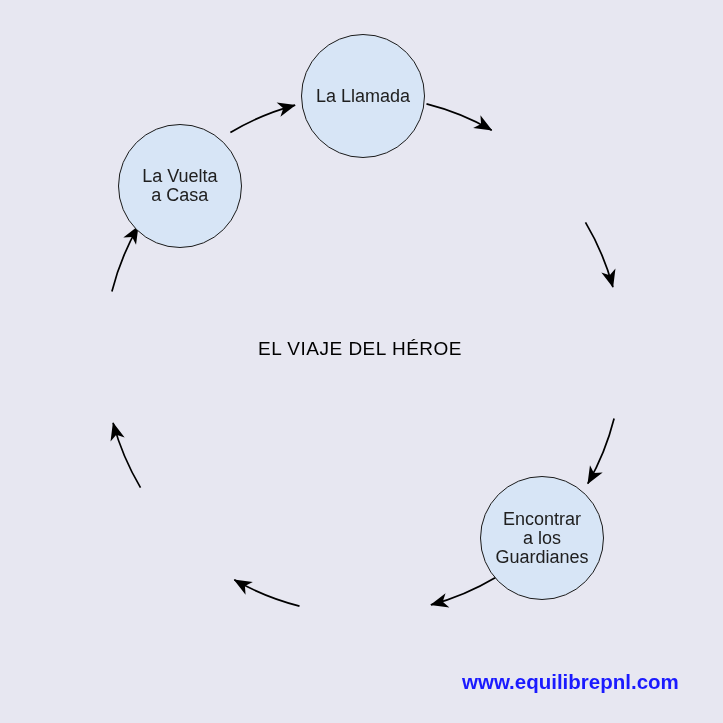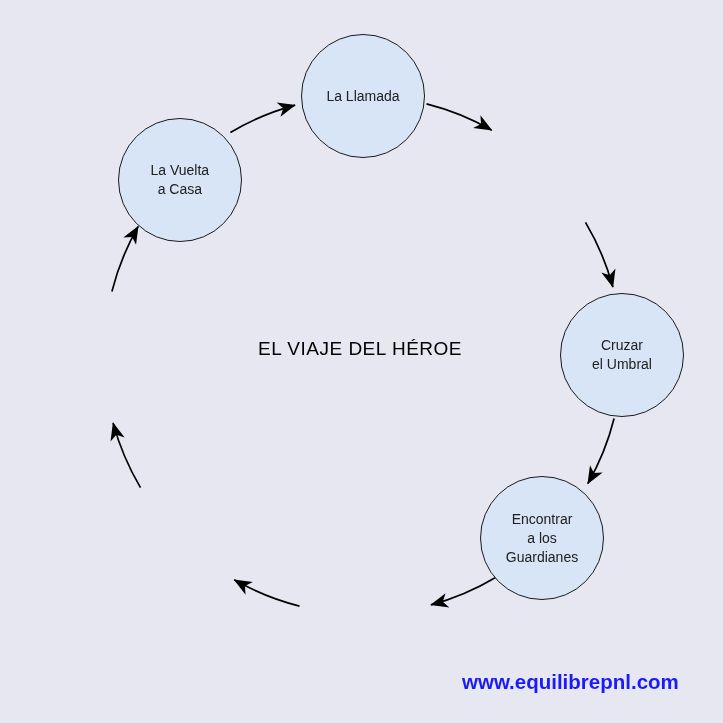--- a/index.html
+++ b/index.html
@@ -18,21 +18,21 @@
   }
   .node{
     position:absolute;
     box-sizing:border-box;
     border-radius:50%;
     background:var(--node-fill,#d7e5f6);
     border:1.6px solid var(--node-stroke,#1b1b1b);
     display:flex;align-items:center;justify-content:center;
     text-align:center;
     white-space:pre-line;
-    font-size:14px;line-height:19px;
+    font-size:18px;line-height:19px;
     color:var(--node-text,#202020);
   }
   .title{
     position:absolute;
     transform:translate(-50%,-50%);
     font-size:19px;
     letter-spacing:0.5px;
     color:var(--title-color,#000);
     white-space:nowrap;
   }
@@ -60,20 +60,18 @@
       <path d="M614.1,418.5 A259,259 0 0 1 587.8,483.7" fill="none" stroke="#000000" stroke-width="1.7" marker-end="url(#ah)"></path>
       <path d="M495.6,577.5 A259,259 0 0 1 430.9,604.9" fill="none" stroke="#000000" stroke-width="1.7" marker-end="url(#ah)"></path>
       <path d="M299.5,606.1 A259,259 0 0 1 234.3,579.8" fill="none" stroke="#000000" stroke-width="1.7" marker-end="url(#ah)"></path>
       <path d="M140.5,487.6 A259,259 0 0 1 113.1,422.9" fill="none" stroke="#000000" stroke-width="1.7" marker-end="url(#ah)"></path>
       <path d="M111.9,291.5 A259,259 0 0 1 138.2,226.3" fill="none" stroke="#000000" stroke-width="1.7" marker-end="url(#ah)"></path>
       <path d="M230.4,132.5 A259,259 0 0 1 295.1,105.1" fill="none" stroke="#000000" stroke-width="1.7" marker-end="url(#ah)"></path>
     </svg>
   <div class="title" style="left: 360px; top: 349px;">EL VIAJE DEL HÉROE</div>
   <div class="website" style="left: 433px; top: 670px;">www.equilibrepnl.com</div>
 <div class="node" style="left: 301px; top: 34px; height: 124px; width: 124px;">La Llamada</div>
-    <div class="node" style="left: 560px; top: 293px; height: 124px; width: 124px;">Cruzar
-el Umbral</div>
     <div class="node" style="left: 480px; top: 476.141px; height: 124px; width: 124px;">Encontrar
 a los
 Guardianes</div>
-    <div class="node" style="left: 117.859px; top: 118px; height: 124px; width: 124px;">La Vuelta
+    <div class="node" style="left: 117.859px; top: 124px; height: 124px; width: 124px;">La Vuelta
 a Casa</div>
   </div>
 
 </body></html>

